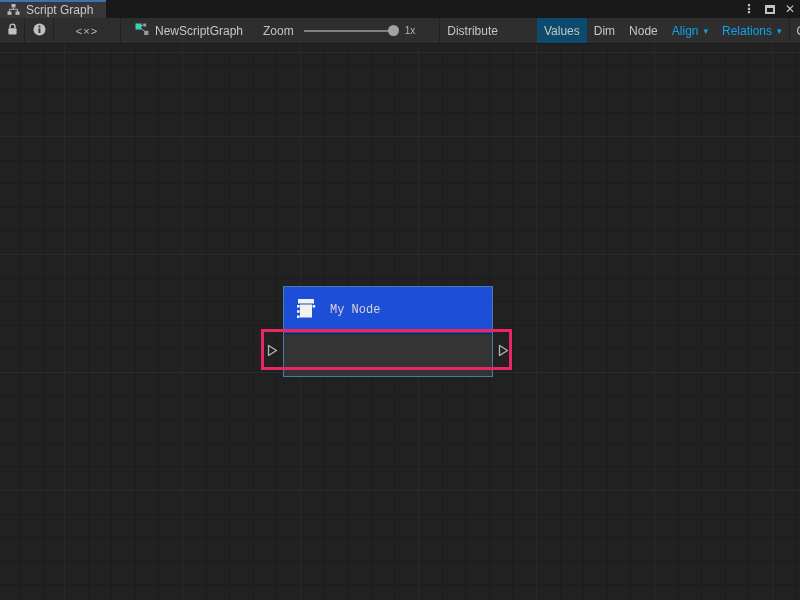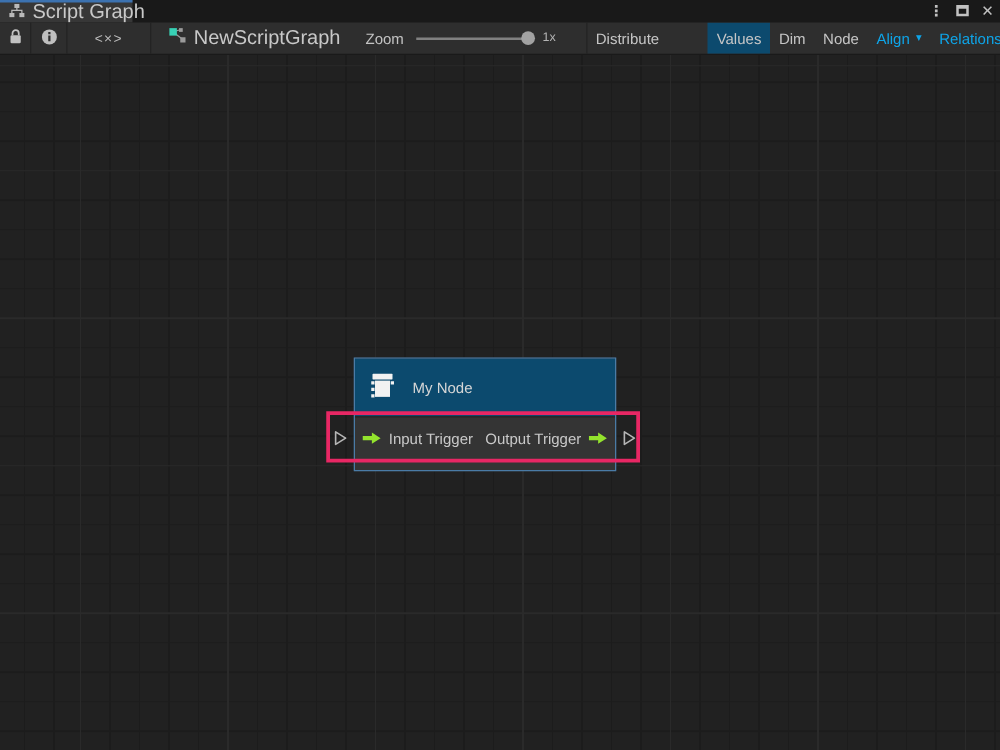--- a/index.html
+++ b/index.html
@@ -11,60 +11,60 @@
   *{margin:0;padding:0;box-sizing:border-box;}
   html,body{width:800px;height:600px;overflow:hidden;background:#191919;
     font-family:"Liberation Sans","DejaVu Sans",sans-serif;-webkit-font-smoothing:antialiased;}
   #window{position:relative;width:800px;height:600px;background:#191919;overflow:hidden;}
 
   
   #tabbar{position:absolute;left:0;top:0;width:800px;height:18px;background:#191919;}
   .tab{position:absolute;left:0;top:0;width:106px;height:18px;background:#373737;
     border-top:2px solid var(--tab-accent);display:flex;align-items:center;
     padding-left:7px;gap:6px;}
-  .tab-label{font-size:16px;color:#c9c9c9;white-space:nowrap;}
+  .tab-label{font-size:12px;color:#c9c9c9;white-space:nowrap;}
   #win-controls{position:absolute;right:5px;top:0;height:18px;display:flex;
     align-items:center;gap:10px;color:#c2c2c2;}
   .more-glyph{font-size:12px;font-weight:bold;line-height:1;letter-spacing:0;}
   .max-box{display:inline-block;width:10px;height:9px;border:2px solid #c2c2c2;border-top-width:3px;}
   .close-glyph{font-size:12px;line-height:1;}
 
   
   #toolbar{position:absolute;left:0;top:18px;width:800px;height:26px;background:#2e2e2e;
     display:flex;align-items:stretch;overflow:hidden;border-bottom:1px solid #1a1a1a;}
   .tb-sep{width:1px;background:#232323;flex:none;}
   .tb-btn{display:flex;align-items:center;justify-content:center;padding:0 7px;
     font-size:12px;color:#c6c6c6;white-space:nowrap;flex:none;cursor:default;}
   .tb-btn.active{background:#0c4a6e;margin-left:32px;}
   .tb-btn.disabled{color:#0ea5e9;}
   .icon-btn{padding:0;}
   .caret{font-size:9px;margin-left:5px;}
   .code-glyph{font-size:11px;color:#bdbdbd;letter-spacing:1px;}
   #crumb{display:flex;align-items:center;gap:6px;margin-left:14px;flex:none;}
-  #crumb .crumb-label{font-size:16px;color:#c8c8c8;}
+  #crumb .crumb-label{font-size:12px;color:#c8c8c8;}
   #zoom-label{margin-left:20px;font-size:12px;color:#c3c3c3;align-self:center;flex:none;}
   #zoom-slider{position:relative;width:96px;height:26px;margin-left:10px;flex:none;}
   #zoom-slider .track{position:absolute;left:0;right:4px;top:12px;height:2px;background:#818181;}
   #zoom-slider .knob{position:absolute;left:84px;top:7px;width:11px;height:11px;
     border-radius:50%;background:#a2a2a2;}
   #zoom-value{align-self:center;margin-left:5px;margin-right:24px;font-size:10px;color:#b5b5b5;flex:none;}
 
   
   #canvas{position:absolute;left:0;top:44px;width:800px;height:556px;background:#212121;
     background-image:
       repeating-linear-gradient(90deg,#2a2a2a 0 1px,transparent 1px 118px),
       repeating-linear-gradient(0deg,#2a2a2a 0 1px,transparent 1px 118px),
       repeating-linear-gradient(90deg,#1c1c1c 0 1px,transparent 1px 23.6px),
       repeating-linear-gradient(0deg,#1c1c1c 0 1px,transparent 1px 23.6px);
     background-position:64px 9px;}
 
   
   #node{position:absolute;left:283px;top:242px;width:210px;height:91px;
     background:#343434;border:1px solid var(--selection-blue);z-index:2;}
-  #node-header{height:46px;background:#0c4a6e;display:flex;align-items:center;padding-left:9px;}
+  #node-header{height:46px;background:#1d4ed8;display:flex;align-items:center;padding-left:9px;font-family:Liberation Mono, monospace;}
   #node-title{margin-left:11px;font-size:12px;color:#d6d6d6;}
   #node-divider{height:1px;background:#252525;}
   #port-row{height:33px;display:flex;align-items:center;justify-content:space-between;padding:0 6px;}
   .port-group{display:flex;align-items:center;gap:6px;}
   .port-label{font-size:12px;color:#c9c9c9;white-space:nowrap;}
   .flow-arrow{color:var(--flow-green);display:flex;align-items:center;}
 
   .outer-port{position:absolute;z-index:2;width:13px;height:15px;}
   #port-in{left:266px;top:299px;}
   #port-out{left:497px;top:299px;}
@@ -168,38 +168,20 @@
             <rect x="7" y="9.5" width="12" height="13"></rect>
             <rect x="4" y="10" width="2.6" height="2.6"></rect>
             <rect x="4" y="15.2" width="2.6" height="2.6"></rect>
             <rect x="4" y="20.4" width="2.6" height="2.6"></rect>
             <rect x="19.6" y="10" width="2.6" height="2.6"></rect>
           </svg>
         </span>
         <span id="node-title">My Node</span>
       </div>
       <div id="node-divider"></div>
-      <div id="port-row">
-        <div class="port-group">
-          <span class="flow-arrow">
-            <svg width="15" height="11" viewBox="0 0 15 11">
-              <path d="M0 3.8 H7.5 V1 L14.5 5.5 L7.5 10 V7.2 H0 Z" fill="currentColor"></path>
-            </svg>
-          </span>
-          <span class="port-label">Input Trigger</span>
-        </div>
-        <div class="port-group">
-          <span class="port-label">Output Trigger</span>
-          <span class="flow-arrow">
-            <svg width="15" height="11" viewBox="0 0 15 11">
-              <path d="M0 3.8 H7.5 V1 L14.5 5.5 L7.5 10 V7.2 H0 Z" fill="currentColor"></path>
-            </svg>
-          </span>
-        </div>
-      </div>
     </div>
 
     <span class="outer-port" id="port-in">
       <svg width="13" height="15" viewBox="0 0 13 15">
         <path d="M2.5 2.5 L10.5 7.5 L2.5 12.5 Z" fill="none" stroke="#b5b5b5" stroke-width="1.3" stroke-linejoin="round"></path>
       </svg>
     </span>
     <span class="outer-port" id="port-out">
       <svg width="13" height="15" viewBox="0 0 13 15">
         <path d="M2.5 2.5 L10.5 7.5 L2.5 12.5 Z" fill="none" stroke="#b5b5b5" stroke-width="1.3" stroke-linejoin="round"></path>

